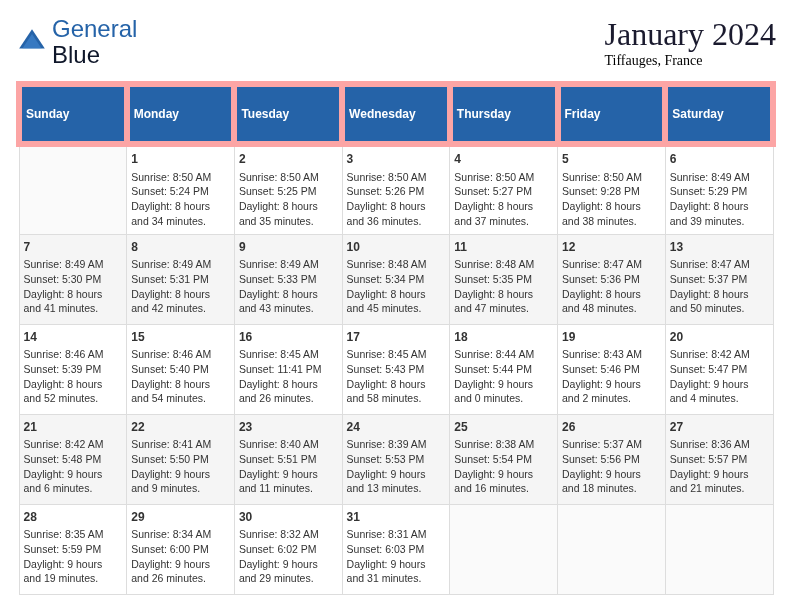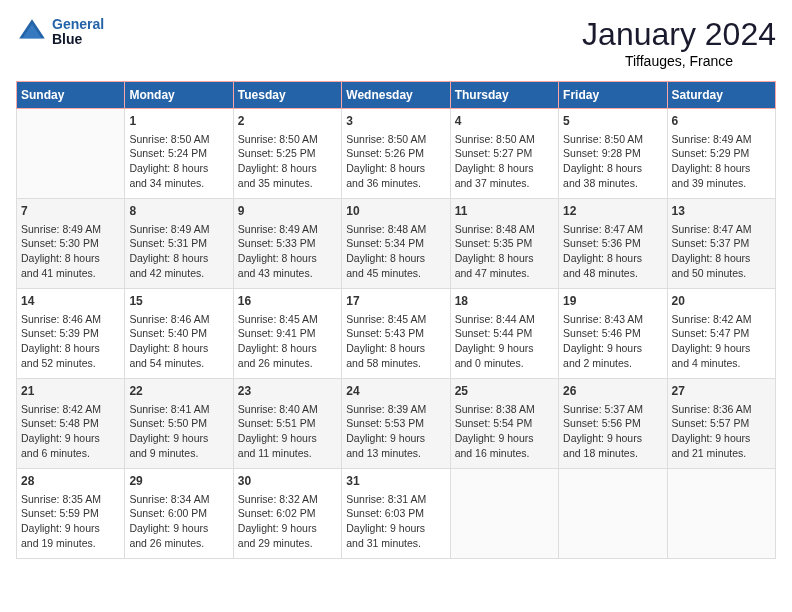--- a/index.html
+++ b/index.html
@@ -15,57 +15,58 @@
       justify-content: space-between;
       align-items: flex-start;
       margin-bottom: 12px;
     }
     .logo {
       display: flex;
       align-items: center;
       gap: 4px;
     }
     .logo-text {
-      font-size: 14px;
-      font-weight: bold;
+      font-size: 24px;
+      font-weight: normal;
       color: #1a1a2e;
       line-height: 1.1;
     }
     .logo-text span {
       color: #0f172a;
     }
     .logo-icon {
       width: 32px;
       height: 32px;
     }
     .title-block {
-      text-align: center;
+      text-align: left;
+      font-family: Liberation Serif, serif;
     }
     .month-title {
       font-size: 32px;
       font-weight: normal;
       color: #1a1a2e;
     }
     .location {
       font-size: 14px;
       color: #000000;
     }
     table {
       width: 100%;
       border-collapse: collapse;
       font-size: 11px;
     }
     thead tr th {
       background: #2563a8;
       color: #fff;
-      padding: 6px 4px;
+      padding: 20px 4px;
       text-align: left;
       font-size: 12px;
       font-weight: bold;
-      border: 1px solid #fca5a5;
+      border: 6px solid #fca5a5;
     }
     tbody tr {
       border-bottom: 1px solid #ddd;
     }
     tbody tr td {
       vertical-align: top;
       padding: 4px 4px;
       border: 1px solid #ddd;
       min-width: 100px;
       height: 90px;
@@ -232,21 +233,21 @@
         <td>
           <span class="day-num">15</span>
           <div class="cell-text">Sunrise: 8:46 AM</div>
           <div class="cell-text">Sunset: 5:40 PM</div>
           <div class="cell-text">Daylight: 8 hours</div>
           <div class="cell-text">and 54 minutes.</div>
         </td>
         <td>
           <span class="day-num">16</span>
           <div class="cell-text">Sunrise: 8:45 AM</div>
-          <div class="cell-text">Sunset: 9:41 PM</div>
+          <div class="cell-text">Sunset: 11:41 PM</div>
           <div class="cell-text">Daylight: 8 hours</div>
           <div class="cell-text">and 26 minutes.</div>
         </td>
         <td>
           <span class="day-num">17</span>
           <div class="cell-text">Sunrise: 8:45 AM</div>
           <div class="cell-text">Sunset: 5:43 PM</div>
           <div class="cell-text">Daylight: 8 hours</div>
           <div class="cell-text">and 58 minutes.</div>
         </td>

